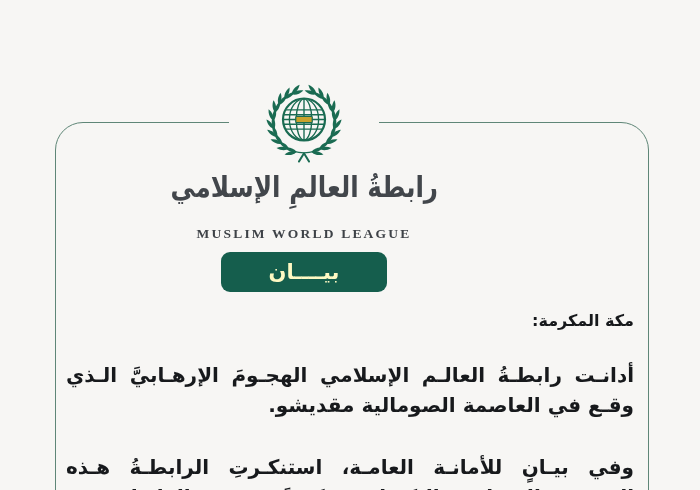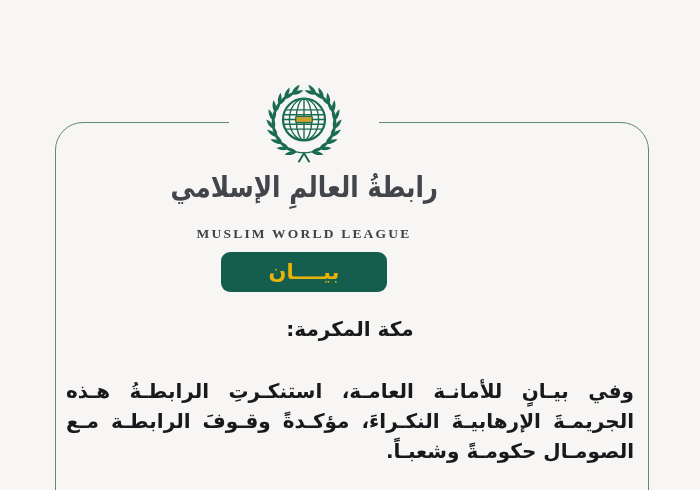--- a/index.html
+++ b/index.html
@@ -35,30 +35,30 @@
   }
   .english{
     margin-top:19px;
     font-family:"Liberation Serif",serif;
     font-weight:700;font-size:13.5px;letter-spacing:2.2px;
     color:#3E4247;white-space:nowrap;
   }
   .banner{
     margin-top:10px;
     width:166px;height:40px;border-radius:9px;
-    background:#155E4D;color:#eab308;
+    background:#155E4D;color:#fef9c3;
     display:flex;align-items:center;justify-content:center;
     direction:rtl;font-weight:700;font-size:21px;
   }
   
   .content{
     position:absolute;top:306px;right:66px;left:66px;
     direction:rtl;color:#17191C;font-weight:700;
   }
-  .dateline{font-size:20px;line-height:30px;margin:8px;text-align:center;}
+  .dateline{font-size:16px;line-height:30px;margin:0;}
   .para{
     font-size:20px;line-height:30px;margin:0;
     text-align:justify;text-justify:inter-word;
   }
   .para.p1{margin-top:24px;}
   .para.p2{margin-top:32px;}
 </style>
 </head>
 <body>
 
@@ -143,14 +143,15 @@
 
   <div class="english">MUSLIM WORLD LEAGUE</div>
 
   <div class="banner">
     <span>بيــــان</span>
   </div>
 </div>
 
 <div class="content">
   <p class="dateline">مكة المكرمة:</p>
+  <p class="para p1">أدانـت رابطـةُ العالـم الإسلامي الهجـومَ الإرهـابيَّ الـذي وقـع في العاصمة الصومالية مقديشو.</p>
   <p class="para p2">وفي بيـانٍ للأمانـة العامـة، استنكـرتِ الرابطـةُ هـذه الجريمـةَ الإرهابيـةَ النكـراءَ، مؤكـدةً وقـوفَ الرابطـة مـع الصومـال حكومـةً وشعبـاً.</p>
 </div>
 
 </body></html>

